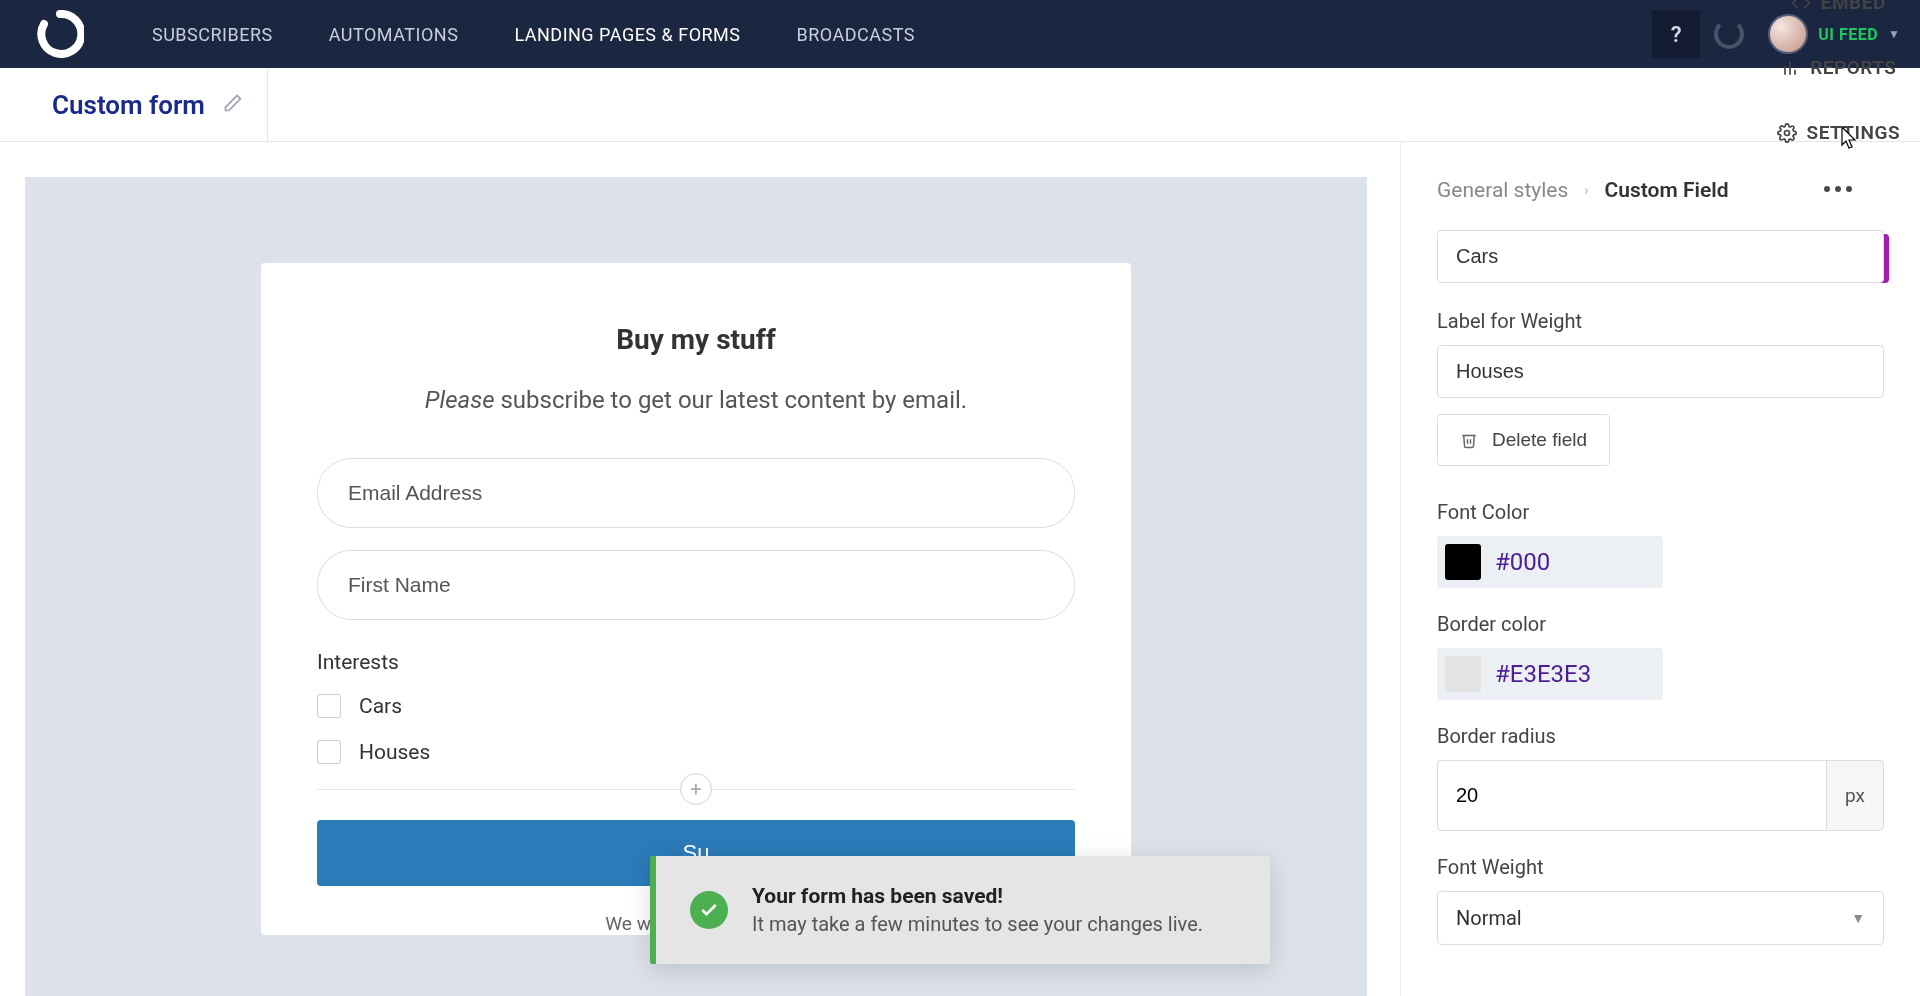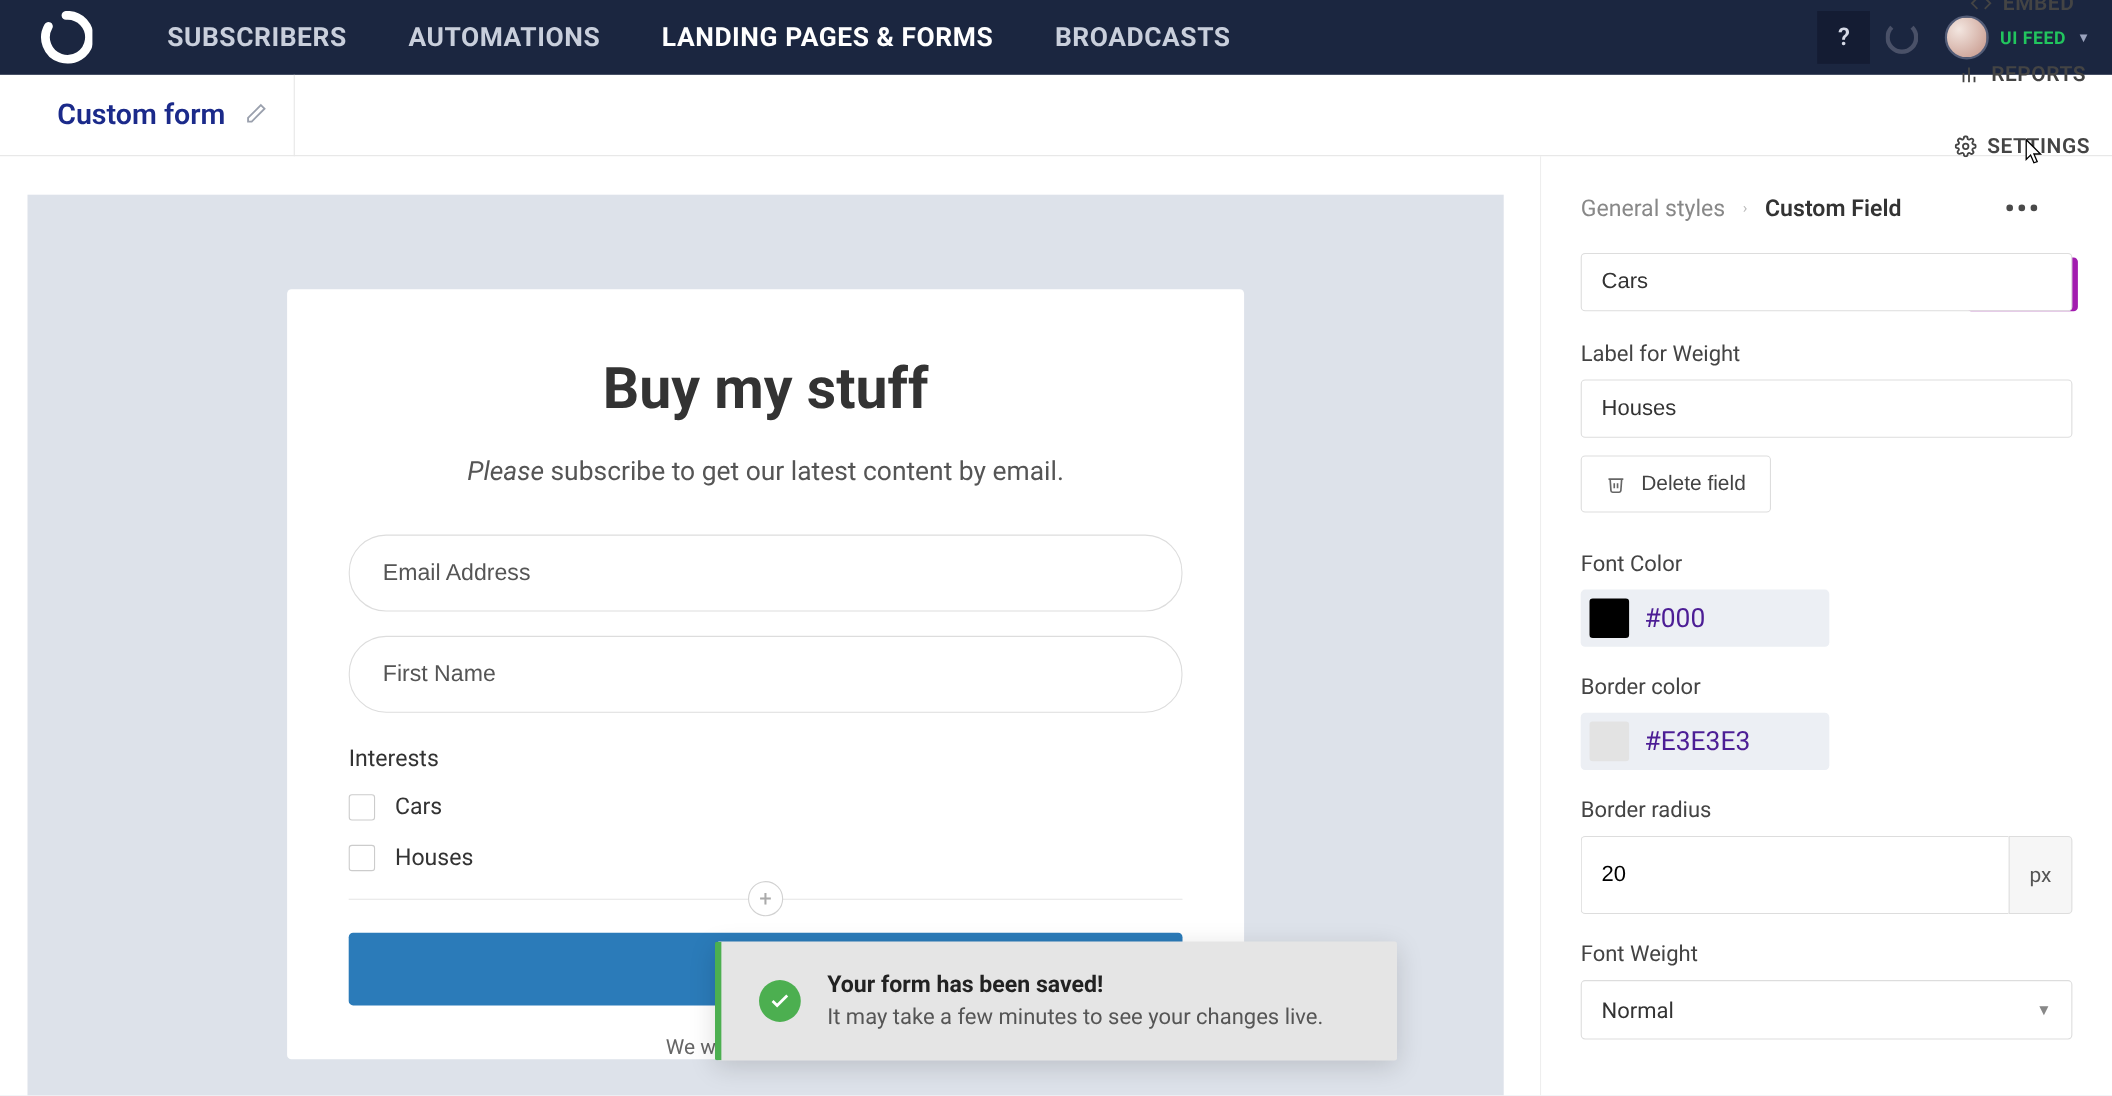--- a/index.html
+++ b/index.html
@@ -3,21 +3,21 @@
 <meta charset="utf-8">
 <style>
 * { box-sizing: border-box; margin: 0; padding: 0; }
 body { font-family: -apple-system, BlinkMacSystemFont, "Segoe UI", Roboto, Helvetica, Arial, sans-serif; background: #fff; color: #333; overflow: hidden; width: 1920px; height: 996px; position: relative; }
 
 
 .topnav { background: #1b2640; height: 68px; display: flex; align-items: center; padding: 0 20px 0 36px; }
 .logo { width: 48px; height: 48px; display: flex; align-items: center; justify-content: center; margin-right: 40px; }
 .logo svg { width: 48px; height: 48px; }
 .navlinks { display: flex; gap: 0; }
-.navlink { color: #c9cfdc; font-size: 24px; font-weight: 700; letter-spacing: .5px; padding: 0 28px; cursor: pointer; }
+.navlink { color: #c9cfdc; font-size: 18px; font-weight: 400; letter-spacing: .5px; padding: 0 28px; cursor: pointer; }
 .navlink.active { color: #fff; }
 .topnav-right { margin-left: auto; display: flex; align-items: center; gap: 14px; }
 .helpbox { width: 48px; height: 48px; background: #141c33; display: flex; align-items: center; justify-content: center; color: #d5d9e6; font-size: 22px; font-weight: 600; cursor: pointer; }
 .spinner { width: 30px; height: 30px; border: 4px solid #4a5168; border-top-color: transparent; border-radius: 50%; }
 .avatar { width: 40px; height: 40px; border-radius: 50%; background: radial-gradient(circle at 30% 30%, #f3e6e0, #c49386); border: 2px solid #545d78; }
 .userlabel { color: #22c55e; font-weight: 700; font-size: 16px; letter-spacing: .5px; cursor: pointer; }
 .userlabel-wrap { display: flex; align-items: center; gap: 10px; margin-left: 10px; }
 
 
 .subheader { height: 74px; border-bottom: 1px solid #e6e6e6; display: flex; align-items: center; padding-left: 52px; padding-right: 20px; }
@@ -32,21 +32,21 @@
 .savebtn { background: #a21caf; color: #fff; border: none; padding: 14px 30px; font-size: 18px; font-weight: 500; border-radius: 4px; cursor: pointer; }
 .cursor-img { position: absolute; top: 125px; left: 1838px; }
 
 
 .workspace { display: flex; height: calc(100% - 142px); }
 
 
 .canvas-outer { flex: 1; padding: 35px 33px 0 25px; }
 .canvas-bg { background: #dde2ea; height: 100%; padding: 86px 0 0; }
 .form-card { background: #fff; width: 870px; margin: 0 auto; border-radius: 4px; padding: 60px 56px 0; position: relative; }
-.form-h1 { text-align: center; font-size: 52px; font-weight: 700; color: #333; margin-bottom: 30px; }
+.form-h1 { text-align: center; font-size: 28px; font-weight: 700; color: #333; margin-bottom: 30px; }
 .form-sub { text-align: center; font-size: 24px; color: #555; margin-bottom: 44px; }
 .form-sub em { font-style: italic; }
 .tinput { width: 100%; border: 1px solid #ddd; border-radius: 34px; padding: 22px 30px; font-size: 21px; color: #333; margin-bottom: 22px; }
 .tinput::placeholder { color: #555; }
 .section-label { font-size: 21px; color: #333; margin-bottom: 20px; margin-top: 8px; }
 .checkrow { display: flex; align-items: center; gap: 18px; margin-bottom: 22px; }
 .cbox { width: 24px; height: 24px; border: 1px solid #ccc; border-radius: 3px; }
 .checkrow-label { font-size: 21px; color: #333; }
 .adddivider { position: relative; margin: 24px 0 30px; height: 2px; }
 .adddivider:before { content: ""; position: absolute; left: 0; right: 0; top: 50%; height: 1px; background: #e6e6e6; }

